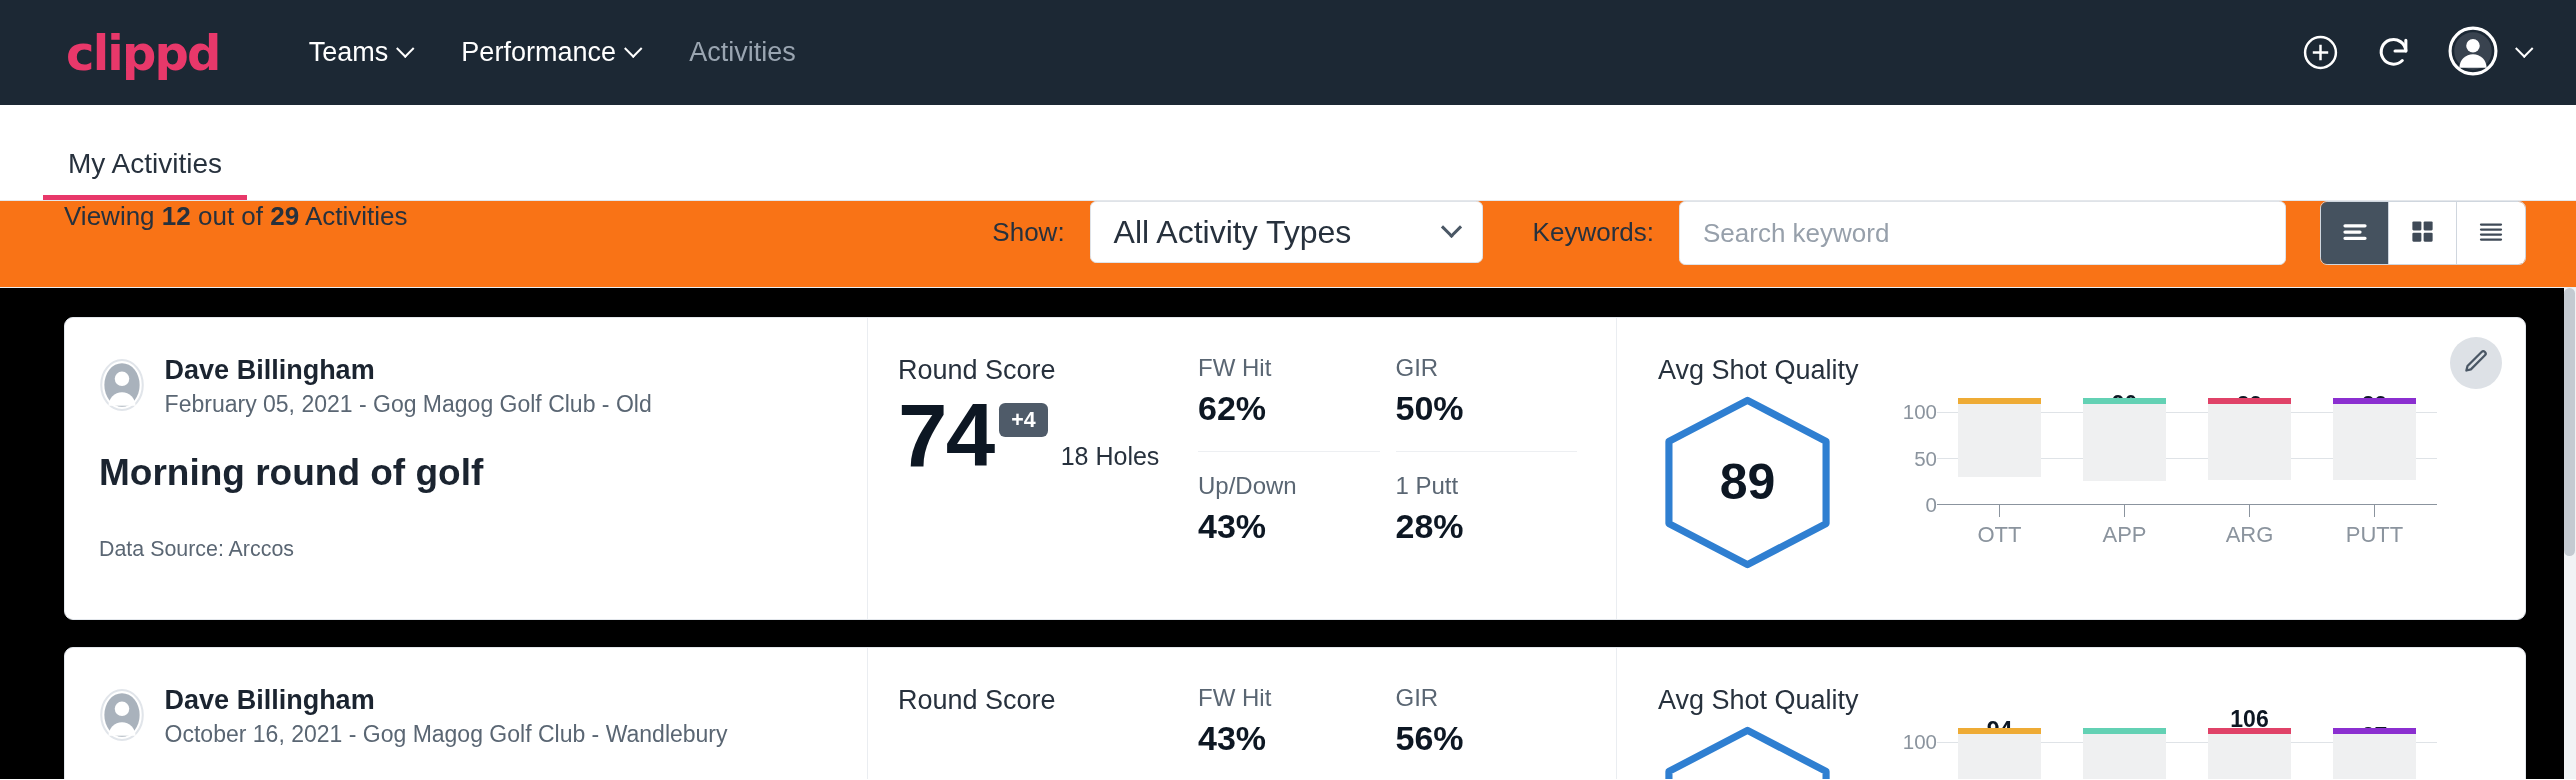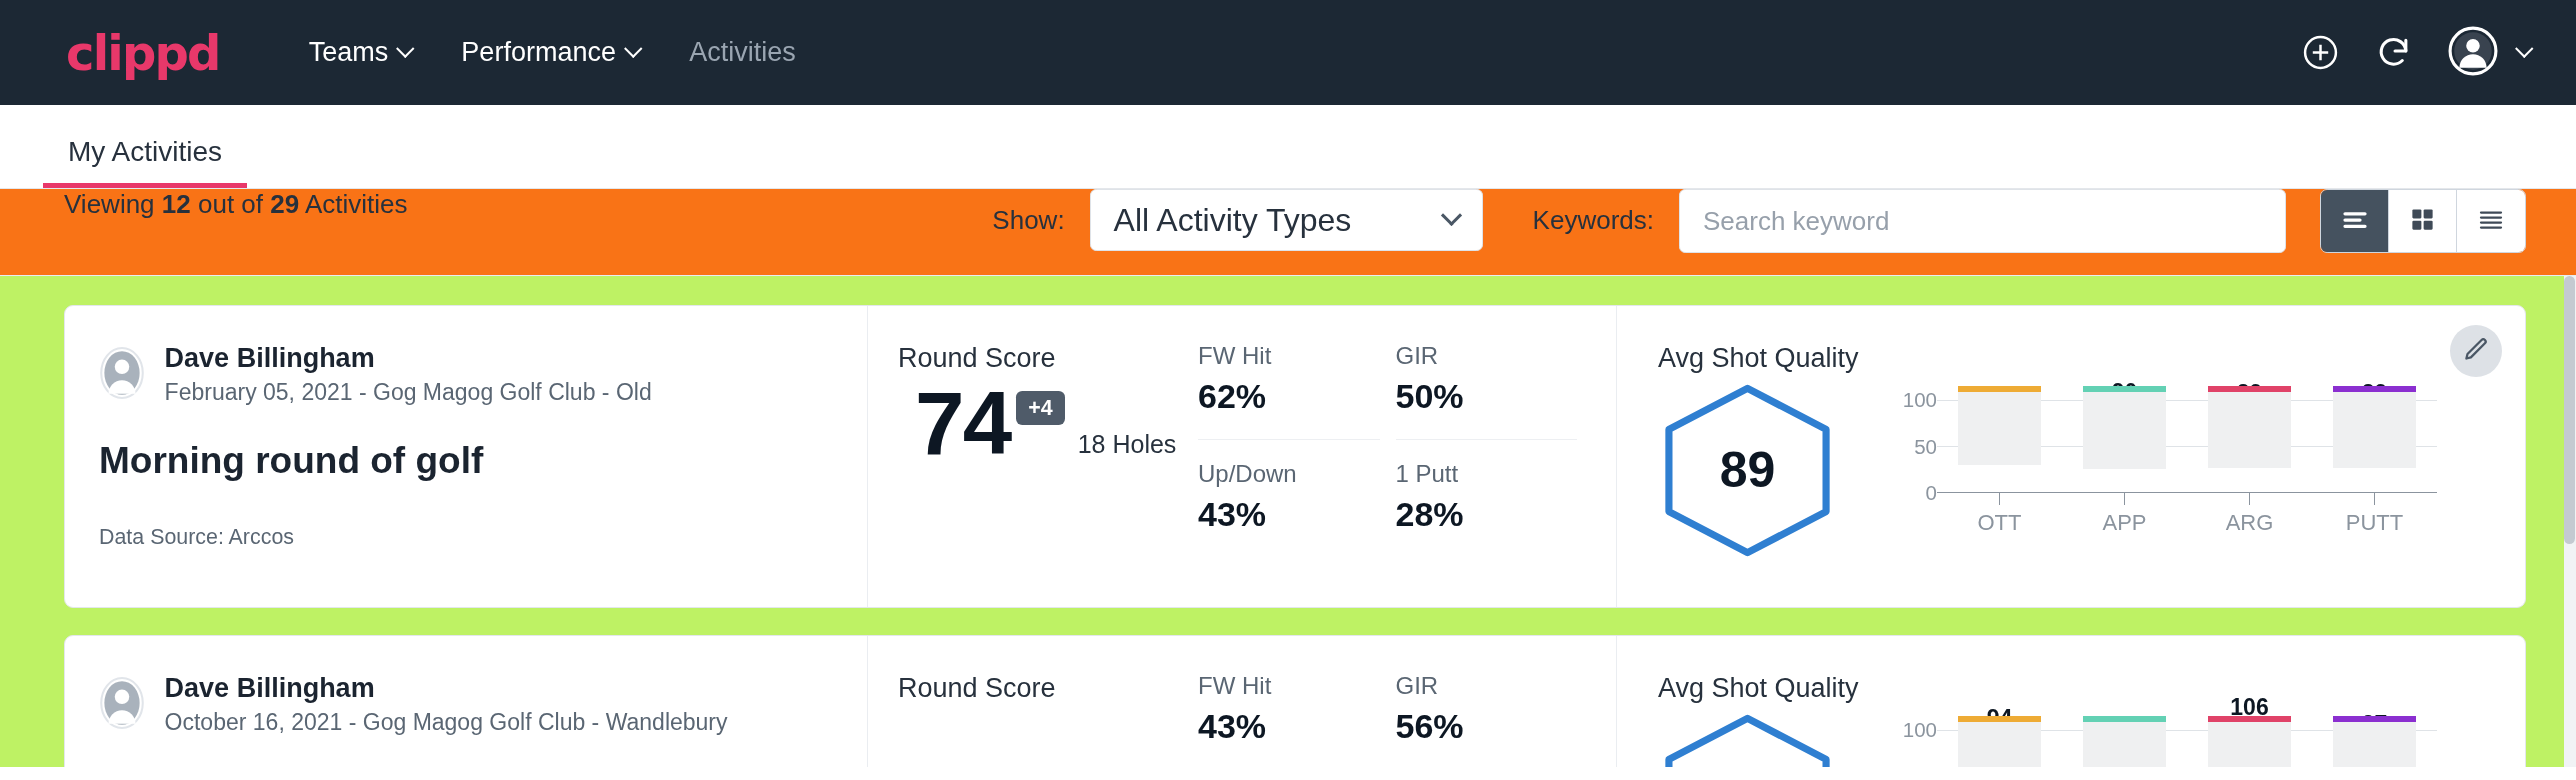--- a/index.html
+++ b/index.html
@@ -46,21 +46,21 @@
   }
   .nav-right {
     margin-left: auto;
     display: flex; align-items: center; gap: 36px;
   }
   .icon-btn { cursor: pointer; display: flex; align-items: center; justify-content: center; }
   .avatar-wrap { display: flex; align-items: center; gap: 19.6px; cursor: pointer; }
 
   
   .tabbar {
-    height: 84px;
+    height: 96px;
     background: #ffffff;
     display: flex;
     align-items: flex-end;
     padding: 0 16px 0 43px;
     border-bottom: 0.9px solid #e4e7eb;
   }
   .tab {
     font-size: 28px;
     color: #3f4a57;
     padding: 0 25px 19.6px 25px;
@@ -140,21 +140,21 @@
     display: flex; align-items: center; justify-content: center;
     background: #fff;
     border-right: 0.9px solid #cfd6de;
     cursor: pointer;
   }
   .vt-btn:last-child { border-right: none; }
   .vt-btn.active { background: #45525f; }
 
   
   .content {
-    background: #bef264;
+    background: #000000;
     height: 491px;
     padding: 28.6px 50px 0 64px;
     overflow: hidden;
     position: relative;
   }
   .card {
     background: #ffffff;
     border: 0.9px solid #e3e7ec;
     border-radius: 9px;
     height: 303px;
@@ -181,21 +181,21 @@
   .data-source {
     font-size: 21.4px; color: #5a6673;
     margin-top: 43px;
   }
 
   .col-score {
     width: 321px;
     padding: 37px 0 0 30px;
   }
   .col-label { font-size: 27px; color: #27313d; }
-  .score-row { display: flex; align-items: flex-end; margin-top: 5.4px; margin-left: 17px; }
+  .score-row { display: flex; align-items: flex-end; margin-top: 5.4px; }
   .score-num {
     font-size: 89px; font-weight: 700; color: #0d1723;
     line-height: 1;
     letter-spacing: -1.8px;
   }
   .score-badge {
     background: #4f5b69; color: #fff;
     font-size: 21.4px; font-weight: 700;
     border-radius: 6.2px;
     padding: 4.5px 12.5px;

